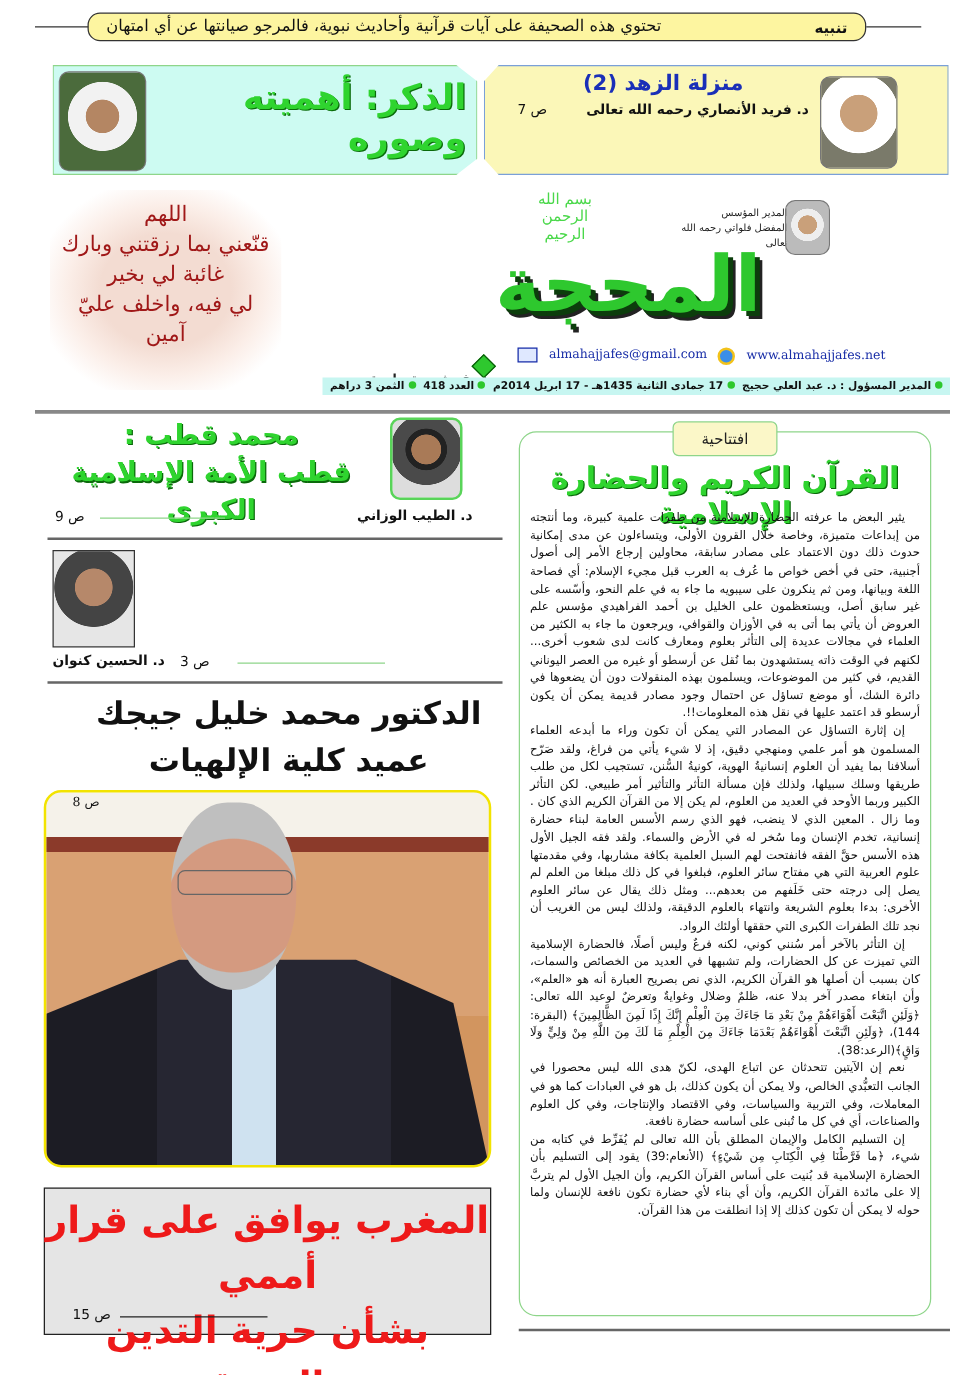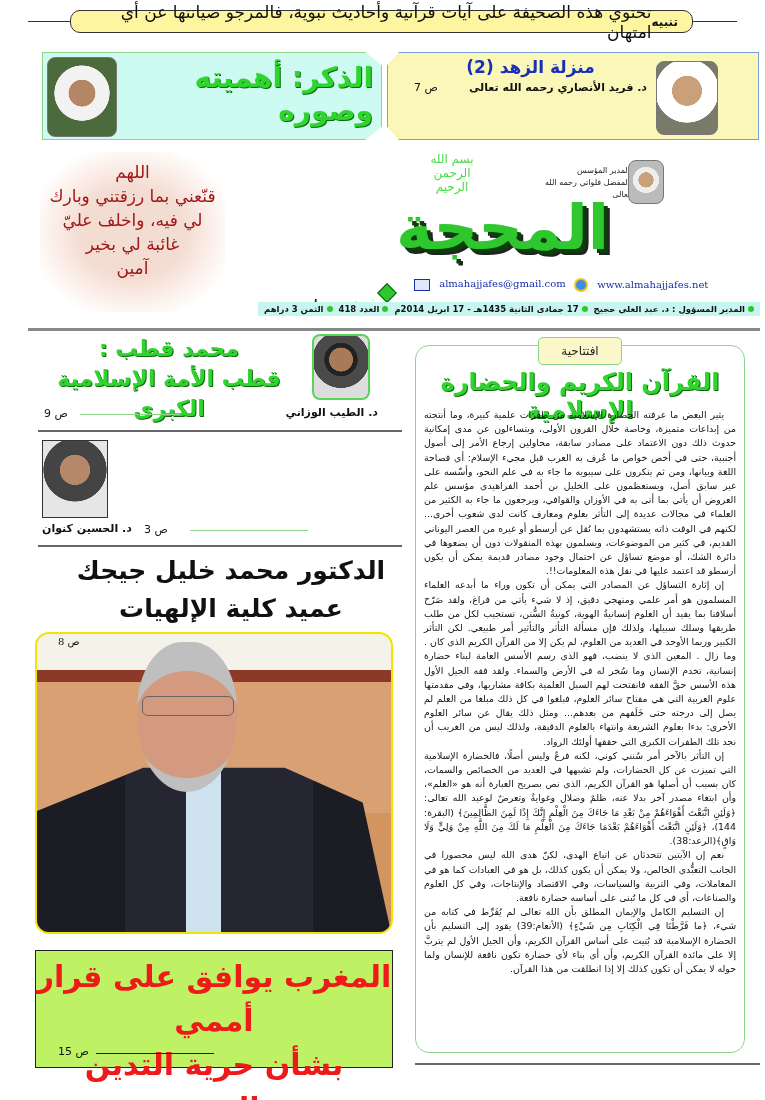--- a/index.html
+++ b/index.html
@@ -7,21 +7,21 @@
   body { font-family: "DejaVu Sans", sans-serif; position: relative; direction: ltr; }
   .abs { position: absolute; }
   .rtl { direction: rtl; }
 
   
   .warn-line { position: absolute; top: 21px; height: 1px; background: #333; }
   .warn-box { position: absolute; left: 70px; top: 10px; width: 623px; height: 23px;
     background: #fdf5a0; border: 1.5px solid #333; border-radius: 10px;
     display: flex; align-items: center; justify-content: space-between; padding: 0 14px; direction: rtl; }
   .warn-label { font-weight: bold; font-size: 12px; color: #111; }
-  .warn-text { font-size: 17px; color: #111; }
+  .warn-text { font-size: 13px; color: #111; }
 
   
   .teaser-right { position: absolute; left: 387px; top: 52px; width: 372px; height: 88px;
     background: #fbf7b8; border: 1.5px solid #7aa0d8; clip-path: polygon(12px 0,100% 0,100% 100%,12px 100%,0 85%,0 15%); }
   .teaser-left { position: absolute; left: 42px; top: 52px; width: 340px; height: 88px;
     background: #cdfbf2; border: 1.5px solid #8ed58a; clip-path: polygon(0 0,95% 0,100% 15%,100% 85%,95% 100%,0 100%); }
   .portrait { position: absolute; border-radius: 8px; border: 1px solid #777; overflow: hidden; }
   .face-1 { background: radial-gradient(circle at 50% 40%, #c9a07a 0 28%, #fff 29% 60%, #7a7a6a 61%); }
   .face-2 { background: radial-gradient(circle at 50% 45%, #b48663 0 24%, #f2f2f2 25% 50%, #4b6b3c 51%); }
   .face-3 { background: radial-gradient(circle at 50% 45%, #c9a07a 0 26%, #eee 27% 45%, #bbb 46%); }
@@ -67,21 +67,21 @@
     border: 2px solid #f2e300; border-radius: 14px; overflow: hidden;
     background: linear-gradient(180deg, #f5f2ea 0 12%, #8b3a2a 12% 16%, #d9a173 16% 60%, #d2955f 60%); }
   .suit { position: absolute; left: 0; bottom: 0; width: 100%; height: 58%;
     background: linear-gradient(90deg, #1c1c24 0 25%, #262632 25% 42%, #cfe2f0 42% 52%, #262632 52% 78%, #1c1c24 78%);
     clip-path: polygon(0 30%, 30% 5%, 70% 5%, 92% 25%, 100% 100%, 0 100%); }
   .head { position: absolute; left: 100px; top: 8px; width: 100px; height: 150px; border-radius: 45% 45% 50% 50%;
     background: radial-gradient(circle at 50% 55%, #d49a80 0 55%, #bfbfbf 56%); }
   .glasses { position: absolute; left: 105px; top: 62px; width: 92px; height: 20px; border: 1.5px solid #666; border-radius: 6px; }
   .page-tag { position: absolute; font-size: 10px; color: #111; font-family: "DejaVu Serif", serif; }
   .morocco-box { position: absolute; left: 35px; top: 950px; width: 358px; height: 118px;
-    background: #bef264; border: 1.5px solid #222; }
+    background: #e5e5e5; border: 1.5px solid #222; }
   .t-title-red { font-weight: bold; color: #ee1a1a; font-size: 30px; text-align: center; line-height: 44px; direction: rtl; }
 
   
   .editorial-box { position: absolute; left: 415px; top: 345px; width: 330px; height: 708px;
     border: 1.5px solid #8ed58a; border-radius: 14px; background: #fff; }
   .editorial-tag { position: absolute; left: 538px; top: 337px; width: 84px; height: 28px; background: #fbf7c8;
     border: 1.5px solid #8ed58a; border-radius: 5px; font-size: 12px; text-align: center; line-height: 26px; color: #222; }
   .editorial-title { position: absolute; left: 420px; top: 368px; width: 320px; font-weight: bold; color: #2fd42f;
     font-size: 24px; text-align: center; text-shadow: 1px 1px 0 #0a6a0a; direction: rtl; }
   .editorial-body { position: absolute; left: 424px; top: 408px; width: 312px; font-size: 9.4px; line-height: 14.2px;
@@ -116,22 +116,22 @@
     <div class="rtl" style="display:flex;justify-content:flex-start;gap:40px;margin-top:14px;padding-right:40px;">
       <span class="t-author">د. محمد أبياط</span>
       <span class="t-page">ص 5</span>
     </div>
   </div>
 </div>
 
 <div class="prayer-box">
   <div>اللهم</div>
   <div>قنّعني بما رزقتني وبارك</div>
+  <div>غائبة لي بخير</div>
   <div>لي فيه، واخلف عليّ</div>
-  <div>غائبة لي بخير</div>
   <div>آمين</div>
 </div>
 
 <div class="basmala">بسم الله الرحمن الرحيم</div>
 <div class="founder-label">
   <div>المدير المؤسس</div>
   <div>المفضل فلواتي رحمه الله تعالى</div>
 </div>
 <div class="portrait face-3" style="left:628px;top:160px;width:36px;height:44px;"></div>
 <div class="masthead-logo">المحجة</div>

